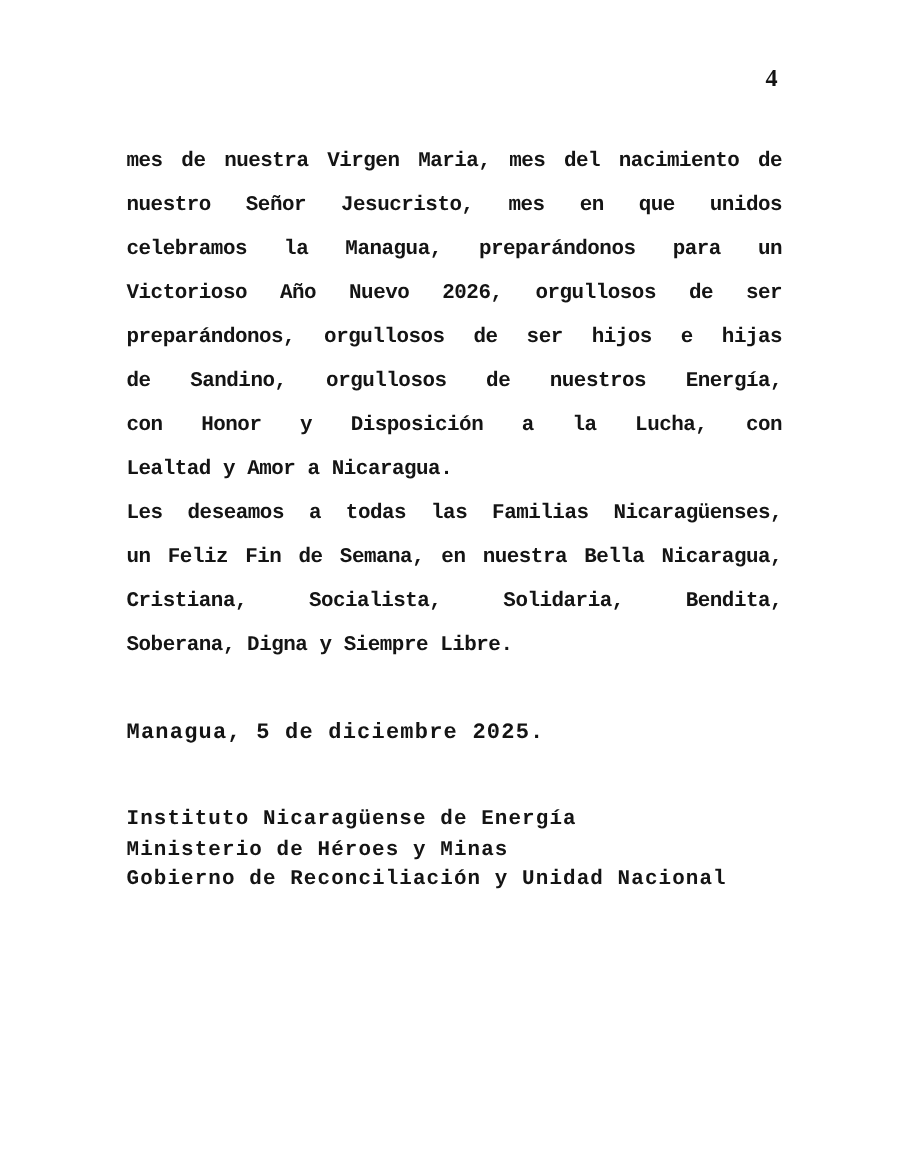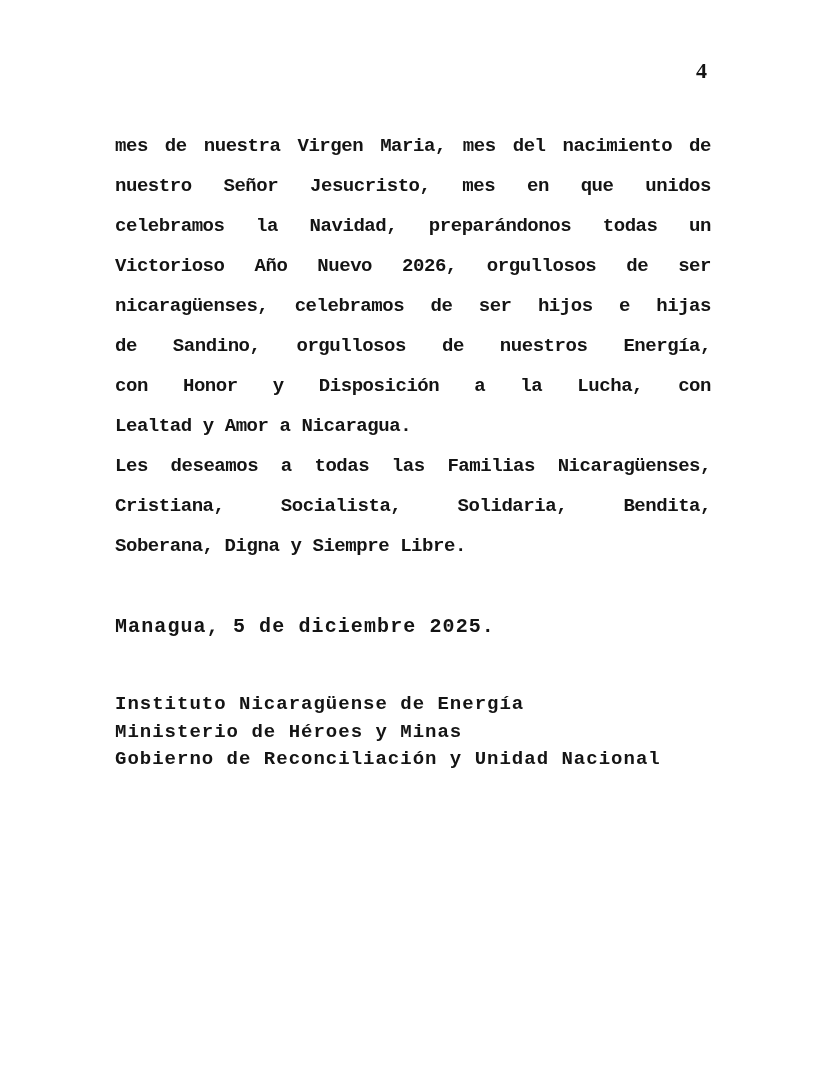--- a/index.html
+++ b/index.html
@@ -71,29 +71,30 @@
 </head>
 <body>
 
 <div class="page">
   <div class="page-number">4</div>
   <div class="content">
     <div id="paragraphs">
         <div class="para">
           <div class="line">mes de nuestra Virgen Maria, mes del nacimiento de</div>
           <div class="line">nuestro Señor Jesucristo, mes en que unidos</div>
-          <div class="line">celebramos la Navidad, preparándonos todas un</div>
+          <div class="line">celebramos la Managua, preparándonos para un</div>
           <div class="line">Victorioso Año Nuevo 2026, orgullosos de ser</div>
-          <div class="line">nicaragüenses, celebramos de ser hijos e hijas</div>
+          <div class="line">preparándonos, orgullosos de ser hijos e hijas</div>
           <div class="line">de Sandino, orgullosos de nuestros Energía,</div>
           <div class="line">con Honor y Disposición a la Lucha, con</div>
           <div class="line para-end">Lealtad y Amor a Nicaragua.</div>
         </div>
         <div class="para">
           <div class="line">Les deseamos a todas las Familias Nicaragüenses,</div>
+          <div class="line">un Feliz Fin de Semana, en nuestra Bella Nicaragua,</div>
           <div class="line">Cristiana, Socialista, Solidaria, Bendita,</div>
           <div class="line para-end">Soberana, Digna y Siempre Libre.</div>
         </div>
       </div>
     <div class="dateline">Managua, 5 de diciembre 2025.</div>
     <div id="signature" class="signature">
         <div class="sig-line">Instituto Nicaragüense de Energía</div>
         <div class="sig-line">Ministerio de Héroes y Minas</div>
         <div class="sig-line">Gobierno de Reconciliación y Unidad Nacional</div>
       </div>

